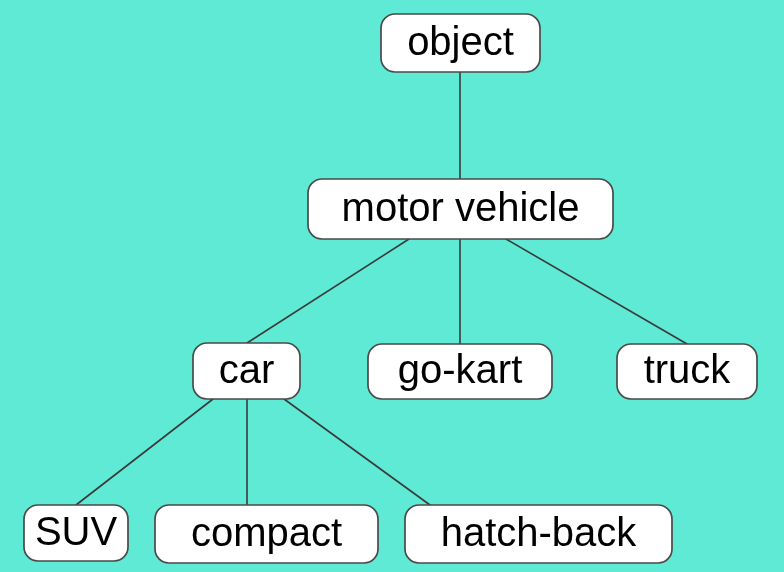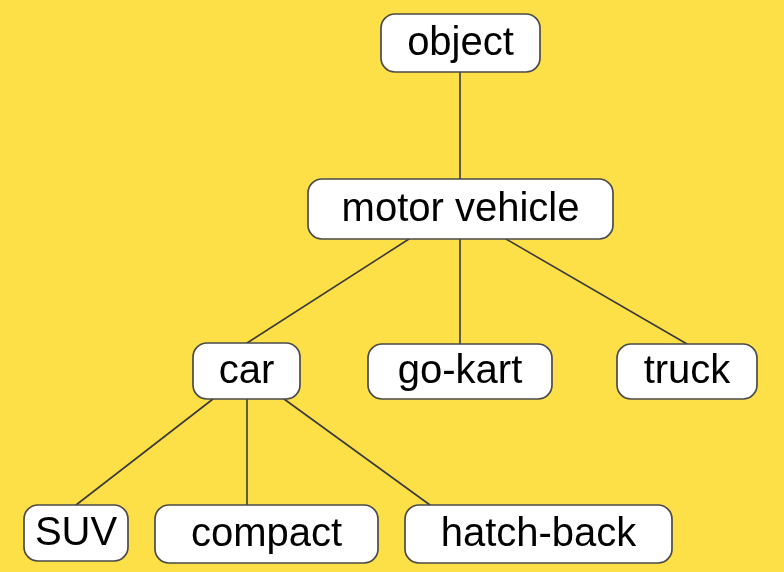--- a/index.html
+++ b/index.html
@@ -11,21 +11,21 @@
   body {
     width: 784px;
     height: 572px;
     font-family: "Liberation Sans", sans-serif;
     overflow: hidden;
   }
   #diagram-root {
     position: relative;
     width: 784px;
     height: 572px;
-    background: #fde047;
+    background: #5eead4;
   }
   svg#tree-canvas {
     position: absolute;
     left: 0;
     top: 0;
     width: 784px;
     height: 572px;
     display: block;
   }
   .edge-line {

